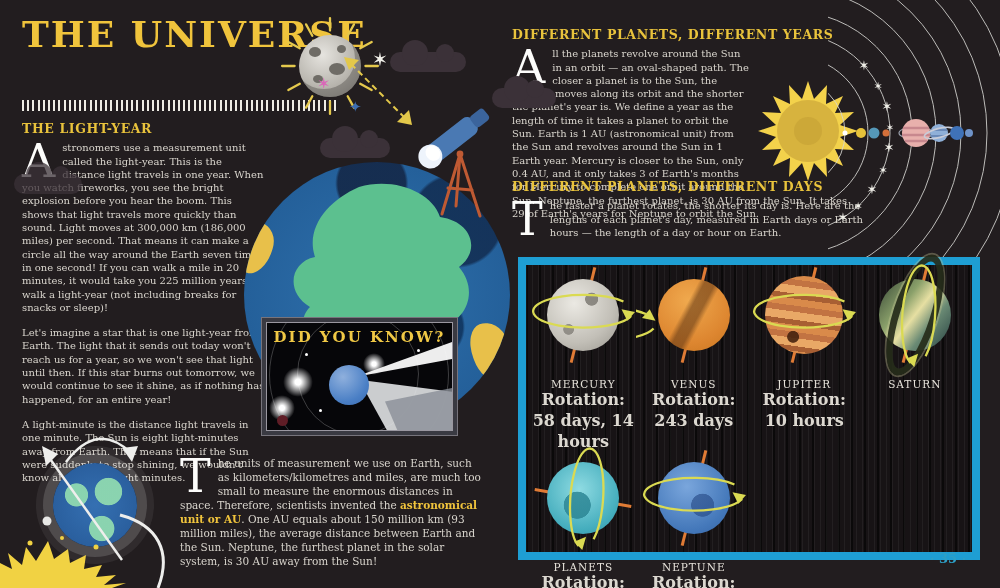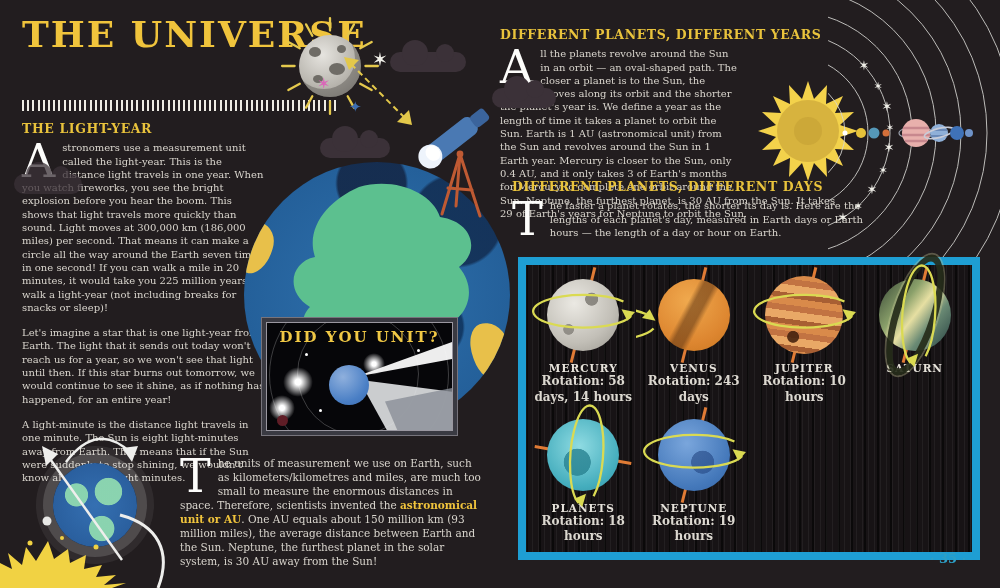--- a/index.html
+++ b/index.html
@@ -11,21 +11,21 @@
   .ruler{position:absolute;left:22px;top:100px;width:314px;height:11px;
          background:repeating-linear-gradient(90deg,#efece4 0 2px,transparent 2px 5.2px);}
   
   .sec{position:absolute;color:#d9d5cd;font-size:10px;line-height:13.3px;}
   .sec h2{margin:0 0 6px 0;color:#e9c33c;font-size:12.5px;letter-spacing:.6px;font-weight:bold;}
   .sec p{margin:0 0 12px 0;}
   .dropcap{float:left;color:#fdfdfb;font-size:46px;line-height:34px;font-weight:normal;
            margin:3px 7px 0 0;}
   .sec-light{left:22px;top:122px;width:243px;}
   .sec-astro{left:180px;top:456px;width:303px;font-size:10.5px;line-height:14px;}
-  .sec-years{left:500px;top:28px;width:338px;}
+  .sec-years{left:512px;top:28px;width:338px;}
   .sec-days{left:512px;top:180px;width:368px;}
   .bold-yellow{color:#f0c43c;font-weight:bold;}
   .sun-float{float:right;width:95px;height:100px;margin:40px 0 0 6px;}
   
   .moon{position:absolute;left:299px;top:35px;width:62px;height:62px;border-radius:50%;
         background:radial-gradient(circle at 38% 32%,#e6e4df,#b9b6af 55%,#8e8b84);
         box-shadow:inset -6px -8px 0 rgba(60,58,54,.35);z-index:2;}
   .moon i{position:absolute;border-radius:50%;background:#6f6c66;display:block;}
   .rays,.ill{position:absolute;z-index:2;}
   .star{position:absolute;font-family:"DejaVu Sans",sans-serif;z-index:2;}
@@ -96,22 +96,22 @@
      padding:4px 2px;}
   .pcell{display:flex;flex-direction:column;align-items:center;color:#e6e2da;}
   .pviz{position:relative;width:100%;height:92px;}
   .axis{position:absolute;left:50%;top:50%;width:3px;height:98px;background:#e07b35;
         transform:translate(-50%,-50%) rotate(14deg);}
   .axis.horiz{transform:translate(-50%,-50%) rotate(100deg);}
   .planet{position:absolute;left:50%;top:50%;width:72px;height:72px;border-radius:50%;
           transform:translate(-50%,-50%);}
   .orbit{position:absolute;left:50%;top:50%;width:116px;height:52px;transform:translate(-50%,-50%);}
   .orbit.vert{transform:translate(-50%,-50%) rotate(94deg);}
-  .pname{font-size:10.5px;font-weight:bold;letter-spacing:1px;margin-top:1px;}
-  .prot{font-size:12px;font-weight:bold;line-height:1.3;text-align:center;max-width:118px;color:#dcd8d0;}
+  .pname{font-size:10.5px;font-weight:normal;letter-spacing:1px;margin-top:17px;}
+  .prot{font-size:16px;font-weight:bold;line-height:1.3;text-align:center;max-width:118px;color:#dcd8d0;}
   .mercury{background:radial-gradient(circle at 62% 28%,rgba(120,117,110,.8) 0 9%,rgba(120,117,110,0) 10%),
            radial-gradient(circle at 30% 70%,rgba(120,117,110,.7) 0 7%,rgba(120,117,110,0) 8%),
            radial-gradient(circle at 38% 34%,#ebe9e3,#c2bfb7 60%,#97948c);}
   .venus{background:linear-gradient(118deg,rgba(0,0,0,0) 38%,rgba(92,52,20,.55) 44% 54%,rgba(0,0,0,0) 60%),
            radial-gradient(circle at 42% 30%,#f0a94e,#dd8630 65%,#c8751f);}
   .earth{background:radial-gradient(circle at 30% 35%,rgba(111,207,159,.95) 0 16%,rgba(111,207,159,0) 17%),
            radial-gradient(circle at 70% 28%,rgba(111,207,159,.95) 0 14%,rgba(111,207,159,0) 15%),
            radial-gradient(circle at 62% 72%,rgba(111,207,159,.95) 0 17%,rgba(111,207,159,0) 18%),
            radial-gradient(circle at 24% 74%,rgba(111,207,159,.9) 0 10%,rgba(111,207,159,0) 11%),
            radial-gradient(circle at 45% 45%,#4a8fd0,#3170b5 70%,#2a5f9e);}
@@ -222,21 +222,21 @@
       <div class="glow g2"></div>
       <div class="glow g3"></div>
       <div class="tinystar" style="left:150px;top:26px;"></div>
       <div class="tinystar" style="left:52px;top:86px;"></div>
       <div class="tinystar" style="left:38px;top:30px;"></div>
       <div class="beam b1"></div>
       <div class="beam b2"></div>
       <div class="beam b3"></div>
       <div class="dyk-planet"></div>
       <div class="reddot"></div>
-      <div class="dyk-title">DID YOU UNIT?</div>
+      <div class="dyk-title">DID YOU KNOW?</div>
     </div>
   </div>
 
   <section class="sec sec-years">
     <h2>DIFFERENT PLANETS, DIFFERENT YEARS</h2>
     <p><span class="dropcap">A</span><span class="sun-float"></span><span>ll the planets revolve around the Sun in an orbit — an oval-shaped path. The closer a planet is to the Sun, the faster it moves along its orbit and the shorter the planet's year is. We define a year as the length of time it takes a planet to orbit the Sun. Earth is 1 AU (astronomical unit) from the Sun and revolves around the Sun in 1 Earth year. Mercury is closer to the Sun, only 0.4 AU, and it only takes 3 of Earth's months for Mercury to complete one orbit around the Sun. Neptune, the furthest planet, is 30 AU from the Sun. It takes 29 of Earth's years for Neptune to orbit the Sun.</span></p>
   </section>
 
   <section class="sec sec-days">
     <h2>DIFFERENT PLANETS, DIFFERENT DAYS</h2>

